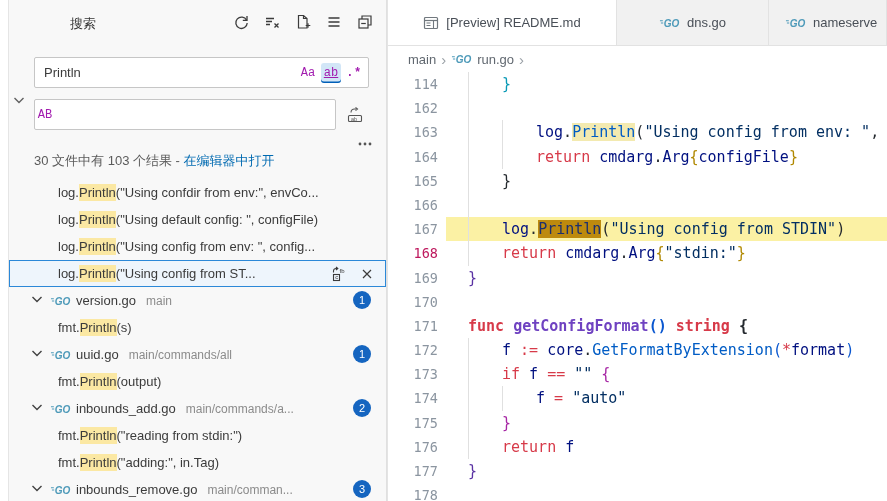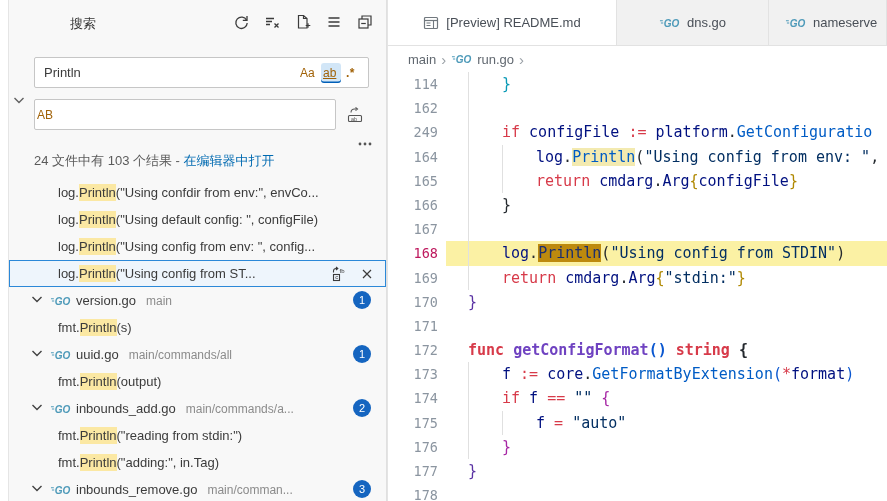--- a/index.html
+++ b/index.html
@@ -13,21 +13,21 @@
   .sb-toolbar{position:absolute;top:11px;right:10px;display:flex;gap:9px;}
   .icbtn{width:22px;height:22px;border-radius:5px;display:flex;align-items:center;justify-content:center;color:#3b3b3b;cursor:pointer;}
   .ic{display:inline-flex;}
   .ic svg{width:16px;height:16px;display:block;}
   .inputbox{position:absolute;background:#fff;border:1px solid #c6c6c6;border-radius:2px;display:flex;align-items:center;box-sizing:border-box;}
   .searchbox{left:25px;top:57px;width:335px;height:31px;}
   .replacebox{left:25px;top:99px;width:302px;height:31px;}
   .txt{flex:1;border:0;outline:0;background:none;font:13px "Liberation Sans",sans-serif;color:#3b3b3b;padding:0 4px 0 9px;min-width:0;}
   .txt::placeholder{color:#8c8c8c;}
   .opts{display:flex;gap:3px;padding-right:4px;align-items:center;}
-  .opt{min-width:20px;height:20px;border-radius:3px;display:flex;align-items:center;justify-content:flex-start;font-size:12px;color:#a16207;cursor:pointer;padding:0 2px;box-sizing:border-box;}
+  .opt{min-width:20px;height:20px;border-radius:3px;display:flex;align-items:center;justify-content:center;font-size:12px;color:#a21caf;cursor:pointer;padding:0 2px;box-sizing:border-box;font-family:Liberation Mono, monospace;}
   .opt.active{background:#d2e6f7;box-shadow:inset 0 -1.5px 0 #005fb8;}
   .g-whole-word{text-decoration:underline;}
   .g-regex{font-weight:700;letter-spacing:.5px;}
   .toggle-replace{position:absolute;left:1px;top:91px;width:18px;height:18px;color:#616161;display:flex;align-items:center;justify-content:center;cursor:pointer;}
   .replace-all{position:absolute;right:19px;top:103px;width:24px;height:24px;color:#555;display:flex;align-items:center;justify-content:center;cursor:pointer;}
   .moredots{position:absolute;right:13px;top:136px;color:#555;cursor:pointer;}
   .summary{position:absolute;left:25px;top:152px;font-size:13px;color:#5b5b5b;white-space:nowrap;}
   .lnk{color:#006ab1;text-decoration:none;cursor:pointer;}
   .results{position:absolute;top:179px;left:0;right:0;bottom:0;overflow:hidden;font-size:13px;color:#3b3b3b;}
   .row{height:27px;display:flex;align-items:center;position:relative;white-space:nowrap;overflow:hidden;cursor:pointer;box-sizing:border-box;}
@@ -163,21 +163,21 @@
         </span>
       </div>
     <div class="moredots" id="moreBtn"><span class="ic">
           <svg viewBox="0 0 16 16">
             <circle cx="3" cy="8" r="1.4" fill="currentColor"></circle>
             <circle cx="8" cy="8" r="1.4" fill="currentColor"></circle>
             <circle cx="13" cy="8" r="1.4" fill="currentColor"></circle>
           </svg>
         </span></div>
 
-    <div class="summary"><span>24 文件中有 103 个结果 - </span><a class="lnk">在编辑器中打开</a></div>
+    <div class="summary"><span>30 文件中有 103 个结果 - </span><a class="lnk">在编辑器中打开</a></div>
 
     <div class="results" id="results">
         <div class="row match">
           <span class="pre">log.</span>
           <span class="mhl">Println</span>
           <span class="post">("Using confdir from env:", envCo...</span>
         </div>
         <div class="row match">
           <span class="pre">log.</span>
           <span class="mhl">Println</span>
@@ -345,51 +345,51 @@
             </svg>
           </span>
           <span>run.go</span>
         </span>
         <span class="sep">›</span>
       </div>
     <div class="codewrap">
       <div class="gutter" id="gutter">
           <div class="ln">114</div>
           <div class="ln">162</div>
-          <div class="ln">249</div>
+          <div class="ln">163</div>
           <div class="ln">164</div>
           <div class="ln">165</div>
           <div class="ln">166</div>
           <div class="ln">167</div>
           <div class="ln cur">168</div>
           <div class="ln">169</div>
           <div class="ln">170</div>
           <div class="ln">171</div>
           <div class="ln">172</div>
           <div class="ln">173</div>
           <div class="ln">174</div>
           <div class="ln">175</div>
           <div class="ln">176</div>
           <div class="ln">177</div>
           <div class="ln">178</div>
         </div>
       <div class="lines" id="lines">
           <div class="cl"><span class="guide" style="left: 22px;"></span><span class="ct" style="padding-left: 56px;"><span class="c-tb">}</span></span></div>
           <div class="cl"><span class="guide" style="left: 22px;"></span><span class="ct" style="padding-left: 56px;"></span></div>
-          <div class="cl"><span class="guide" style="left: 22px;"></span><span class="ct" style="padding-left: 56px;"><span class="c-kw">if </span><span class="c-id">configFile </span><span class="c-kw">:= </span><span class="c-id">platform</span><span class="c-pl">.</span><span class="c-call">GetConfiguratio</span></span></div>
           <div class="cl"><span class="guide" style="left: 22px;"></span><span class="guide" style="left: 56px;"></span><span class="ct" style="padding-left: 90px;"><span class="c-id">log</span><span class="c-pl">.</span><span class="c-call seg-hl">Println</span><span class="c-pl">(</span><span class="c-str">"Using config from env: "</span><span class="c-pl">,</span></span></div>
           <div class="cl"><span class="guide" style="left: 22px;"></span><span class="guide" style="left: 56px;"></span><span class="ct" style="padding-left: 90px;"><span class="c-kw">return </span><span class="c-id">cmdarg</span><span class="c-pl">.</span><span class="c-id">Arg</span><span class="c-gb">{</span><span class="c-id">configFile</span><span class="c-gb">}</span></span></div>
           <div class="cl"><span class="guide" style="left: 22px;"></span><span class="ct" style="padding-left: 56px;"><span class="c-pl">}</span></span></div>
           <div class="cl"><span class="guide" style="left: 22px;"></span><span class="ct" style="padding-left: 56px;"></span></div>
           <div class="cl hl"><span class="guide" style="left: 22px;"></span><span class="ct" style="padding-left: 56px;"><span class="c-id">log</span><span class="c-pl">.</span><span class="c-id seg-cur">Println</span><span class="c-pl">(</span><span class="c-str">"Using config from STDIN"</span><span class="c-pl">)</span></span></div>
           <div class="cl"><span class="guide" style="left: 22px;"></span><span class="ct" style="padding-left: 56px;"><span class="c-kw">return </span><span class="c-id">cmdarg</span><span class="c-pl">.</span><span class="c-id">Arg</span><span class="c-gb">{</span><span class="c-str">"stdin:"</span><span class="c-gb">}</span></span></div>
           <div class="cl"><span class="ct" style="padding-left: 22px;"><span class="c-vb">}</span></span></div>
           <div class="cl"><span class="ct" style="padding-left: 22px;"></span></div>
           <div class="cl"><span class="ct" style="padding-left: 22px; font-weight: bold;"><span class="c-kw">func </span><span class="c-fn">getConfigFormat</span><span class="c-pb">(</span><span class="c-pb">)</span><span class="c-pl"> </span><span class="c-kw">string</span><span class="c-pl"> {</span></span></div>
           <div class="cl"><span class="guide" style="left: 22px;"></span><span class="ct" style="padding-left: 56px;"><span class="c-id">f </span><span class="c-kw">:= </span><span class="c-id">core</span><span class="c-pl">.</span><span class="c-call">GetFormatByExtension</span><span class="c-pb">(</span><span class="c-kw">*</span><span class="c-id">format</span><span class="c-pb">)</span></span></div>
           <div class="cl"><span class="guide" style="left: 22px;"></span><span class="ct" style="padding-left: 56px;"><span class="c-kw">if </span><span class="c-id">f </span><span class="c-kw">== </span><span class="c-str">"" </span><span class="c-mb">{</span></span></div>
           <div class="cl"><span class="guide" style="left: 22px;"></span><span class="guide" style="left: 56px;"></span><span class="ct" style="padding-left: 90px;"><span class="c-id">f </span><span class="c-kw">= </span><span class="c-str">"auto"</span></span></div>
           <div class="cl"><span class="guide" style="left: 22px;"></span><span class="ct" style="padding-left: 56px;"><span class="c-mb">}</span></span></div>
+          <div class="cl"><span class="guide" style="left: 22px;"></span><span class="ct" style="padding-left: 56px;"><span class="c-kw">return </span><span class="c-id">f</span></span></div>
           <div class="cl"><span class="ct" style="padding-left: 22px;"><span class="c-vb">}</span></span></div>
         </div>
     </div>
   </main>
 </div>
 
 </body></html>

